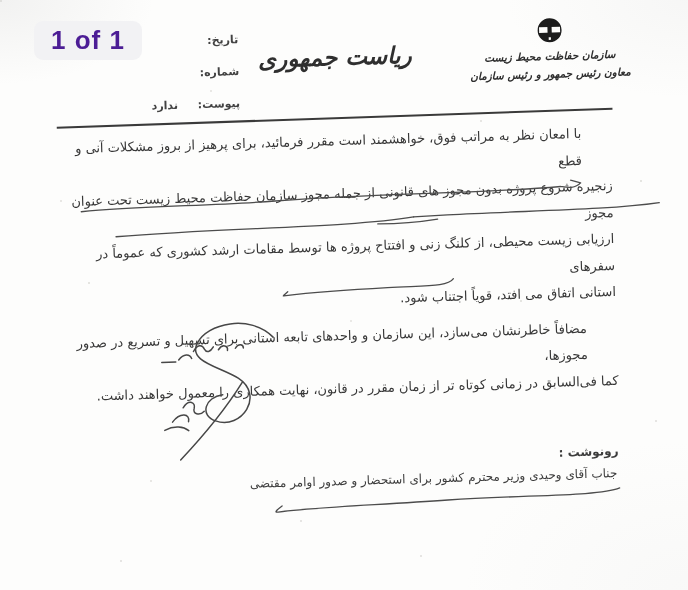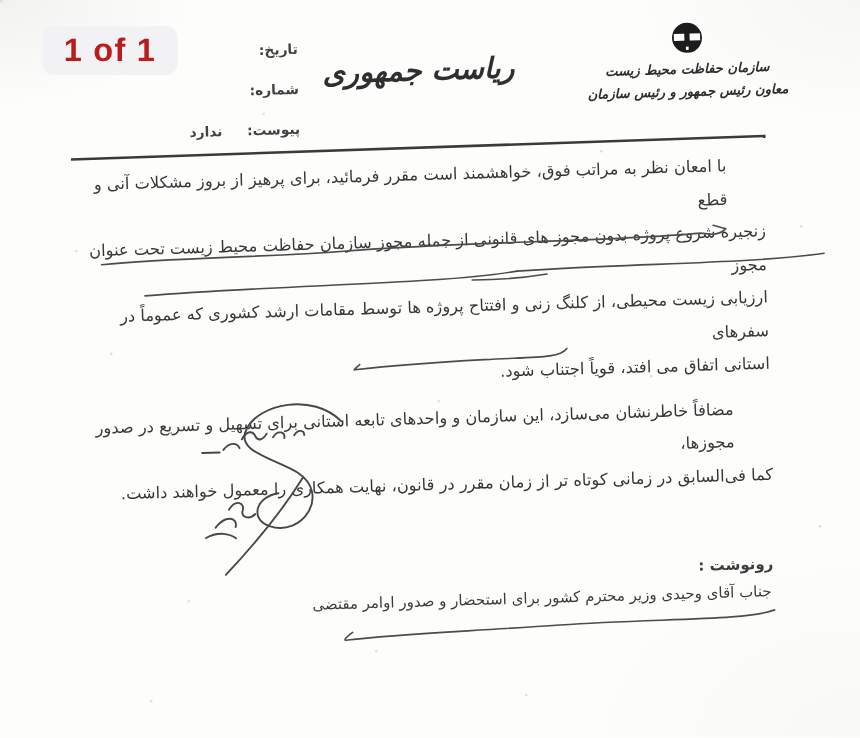--- a/index.html
+++ b/index.html
@@ -17,21 +17,21 @@
   }
   .speckles{position:absolute;width:2px;height:2px;border-radius:50%;background:#d9d9d6;
     box-shadow: 88px 282px 0 #dcdcd9, 300px 520px 0 #dedddb, 520px 300px 0 #dddcd9,
     640px 180px 0 #dcdcd9, 150px 480px 0 #e0dfdc, 420px 555px 0 #dedddb,
     60px 200px 0 #e0dfdc, 655px 420px 0 #dedddb, 210px 90px 0 #e2e1de,
     480px 120px 0 #dfdedb, 350px 320px 0 #e3e2df, 120px 560px 0 #dedddb;}
   
   .page-badge{
     position:absolute;left:34px;top:21px;z-index:5;
     background:#f2f2f4;border-radius:9px;padding:4px 17px;
-    color:#b91c1c;font-size:26px;font-weight:600;letter-spacing:1px;
+    color:#4c1d95;font-size:26px;font-weight:600;letter-spacing:1px;
     font-family:"Liberation Sans", sans-serif;
   }
   
   .scan{
     position:absolute;inset:0;
     transform:rotate(-1.7deg);transform-origin:344px 300px;
     color:#3d3d3d;
   }
   .fields{position:absolute;left:128px;top:30px;width:118px;font-size:11px;font-weight:bold;color:#424242;}
   .fields .row{direction:rtl;text-align:right;margin-bottom:19px;white-space:nowrap;}

